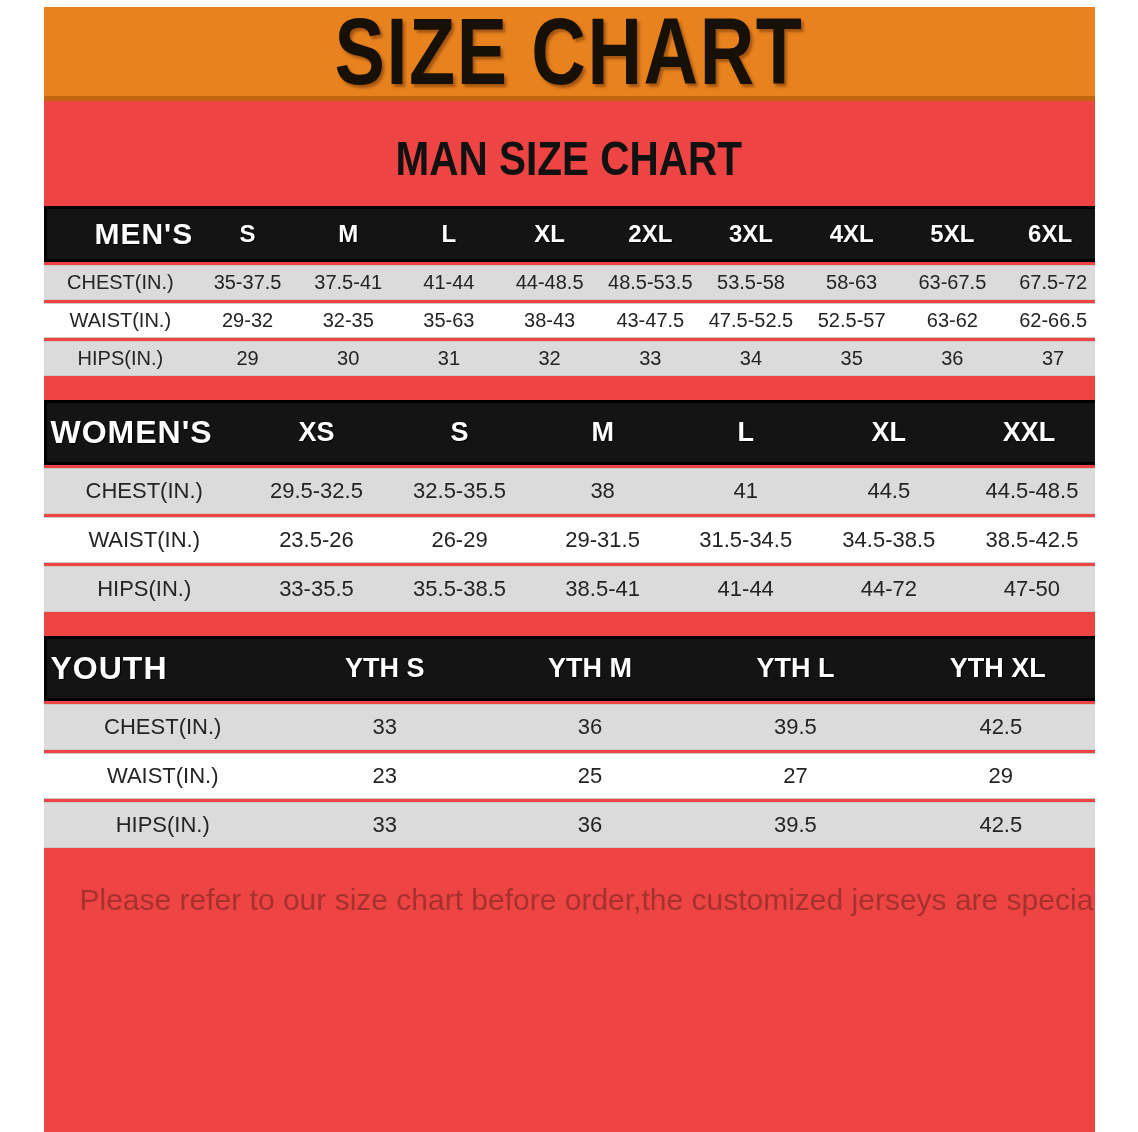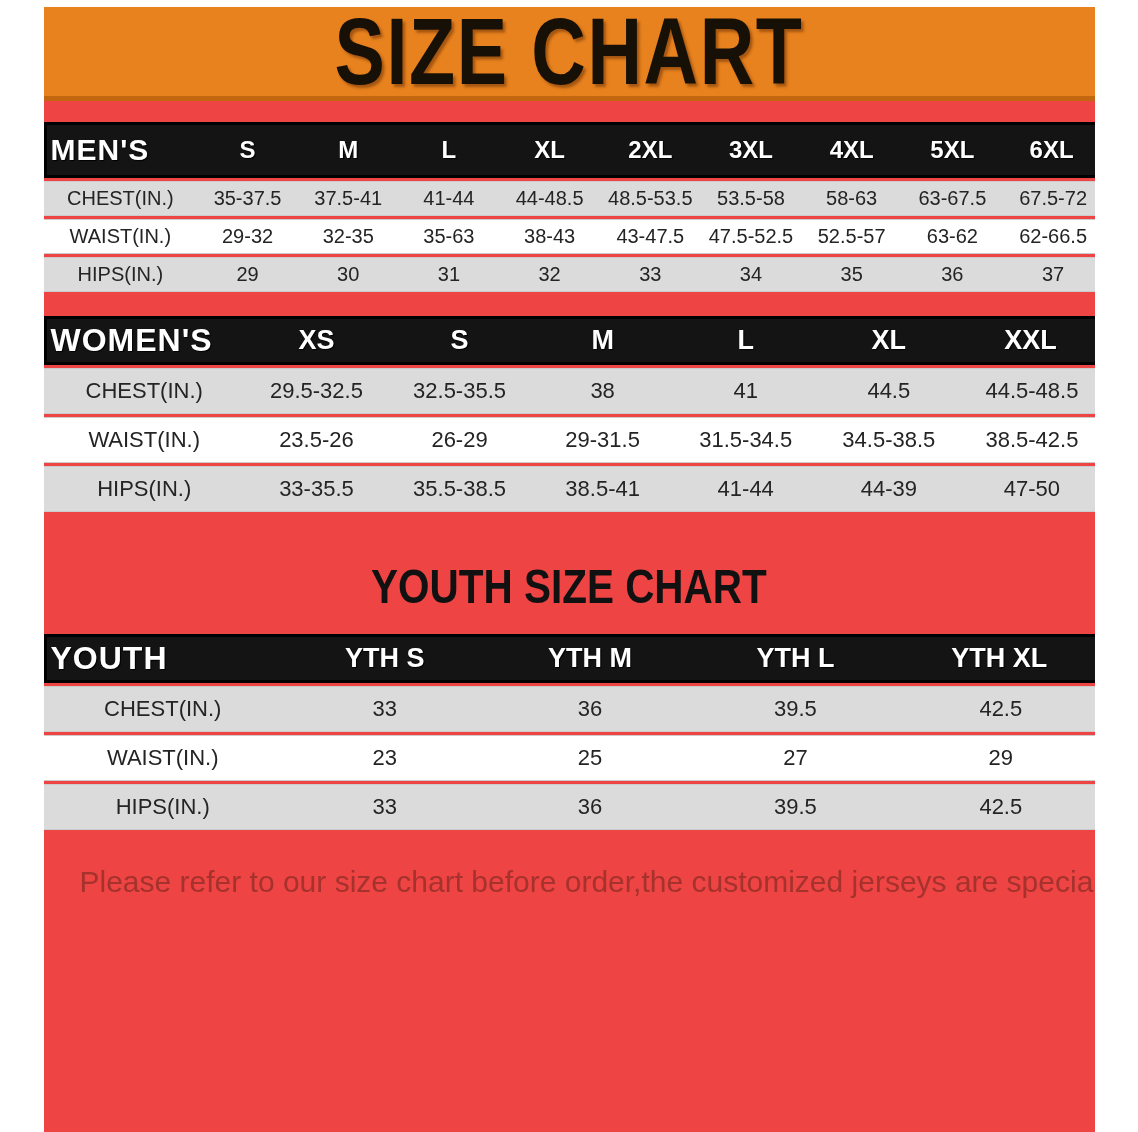--- a/index.html
+++ b/index.html
@@ -62,44 +62,44 @@
   thead th {
     background: #141414;
     color: #ffffff;
     border-top: 3px solid #000000;
     border-bottom: 3px solid #000000;
     text-align: center;
     font-weight: 600;
     text-shadow: 1px 1px 1px #000;
   }
   thead th:first-child { border-left: 3px solid #000000; text-align: left; }
-  thead th:last-child  { border-right: 3px solid #b91c1c; }
+  thead th:last-child  { border-right: 6px solid #b91c1c; }
   thead th.corner {
     font-weight: 800;
     letter-spacing: 1px;
     padding-left: 16px;
   }
   tbody th, tbody td {
     font-weight: 400;
     color: #242424;
     text-align: center;
     border-top: 1px solid #cccccc;
     border-bottom: 1px solid #cccccc;
   }
   tbody tr:nth-child(odd)  { background: #dbdbdb; }
   tbody tr:nth-child(even) { background: #ffffff; }
 
   
   .size-section.compact thead th { font-size: 24px; padding: 8px 4px; }
-  .size-section.compact thead th.corner { font-size: 30px; }
+  .size-section.compact thead th.corner { font-size: 30px; text-align: right; }
   .size-section.compact tbody th,
   .size-section.compact tbody td { font-size: 20px; padding: 5px 2px; }
 
   
-  .size-section.roomy thead th { font-size: 27px; padding: 3px 4px; }
+  .size-section.roomy thead th { font-size: 27px; padding: 11px 4px; }
   .size-section.roomy thead th.corner { font-size: 32px; }
   .size-section.roomy tbody th,
   .size-section.roomy tbody td { font-size: 22px; padding: 9px 2px; }
 
   
   .disclaimer {
     margin-top: 26px;
     padding: 0 36px;
     color: #A5322D;
     font-size: 30px;
@@ -113,20 +113,23 @@
 
 <div class="page">
 
   <header class="banner">
     <h1 class="banner-title">SIZE CHART</h1>
   </header>
 
   <main>
     <div id="sections">
   <section class="size-section compact">
+    <h2 class="section-heading">
+      <span>MAN SIZE CHART</span>
+    </h2>
     <table class="size-table">
       <colgroup>
               <col style="width: 14.5%;">
               <col style="width: 9.5%;">
               <col style="width: 9.5%;">
               <col style="width: 9.5%;">
               <col style="width: 9.5%;">
               <col style="width: 9.5%;">
               <col style="width: 9.5%;">
               <col style="width: 9.5%;">
@@ -228,31 +231,28 @@
                 <td>31.5-34.5</td>
                 <td>34.5-38.5</td>
                 <td>38.5-42.5</td>
               </tr>
               <tr>
                 <th>HIPS(IN.)</th>
                 <td>33-35.5</td>
                 <td>35.5-38.5</td>
                 <td>38.5-41</td>
                 <td>41-44</td>
-                <td>44-39</td>
+                <td>44-72</td>
                 <td>47-50</td>
               </tr>
             </tbody>
     </table>
   </section>
 
   <section class="size-section roomy">
-    <h2 class="section-heading">
-      <span>YOUTH SIZE CHART</span>
-    </h2>
     <table class="size-table">
       <colgroup>
               <col style="width: 22.5%;">
               <col style="width: 19.375%;">
               <col style="width: 19.375%;">
               <col style="width: 19.375%;">
               <col style="width: 19.375%;">
             </colgroup>
       <thead>
         <tr>

